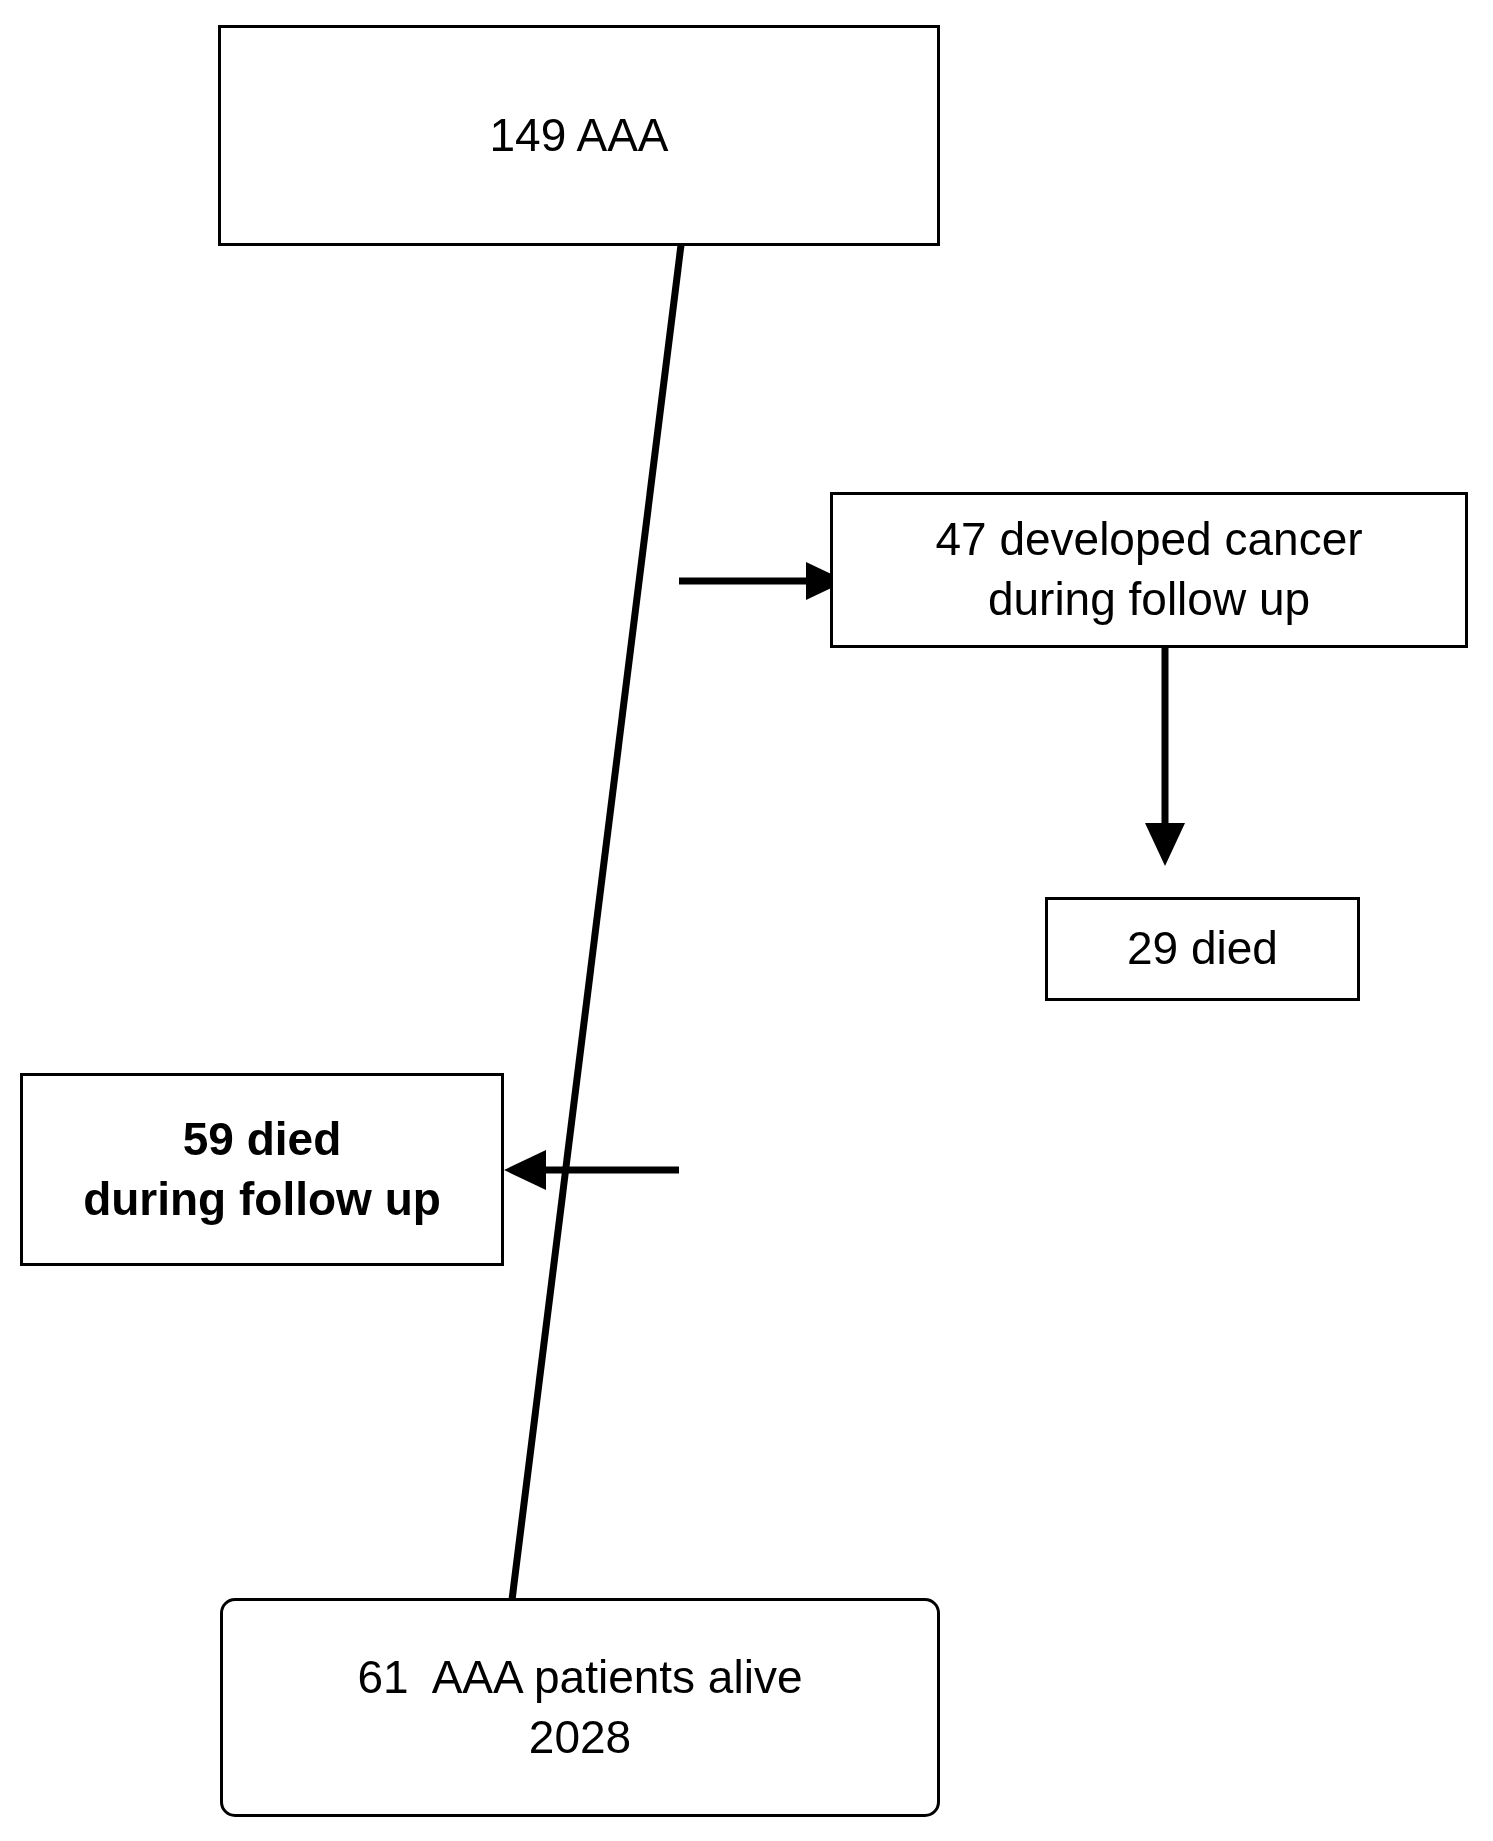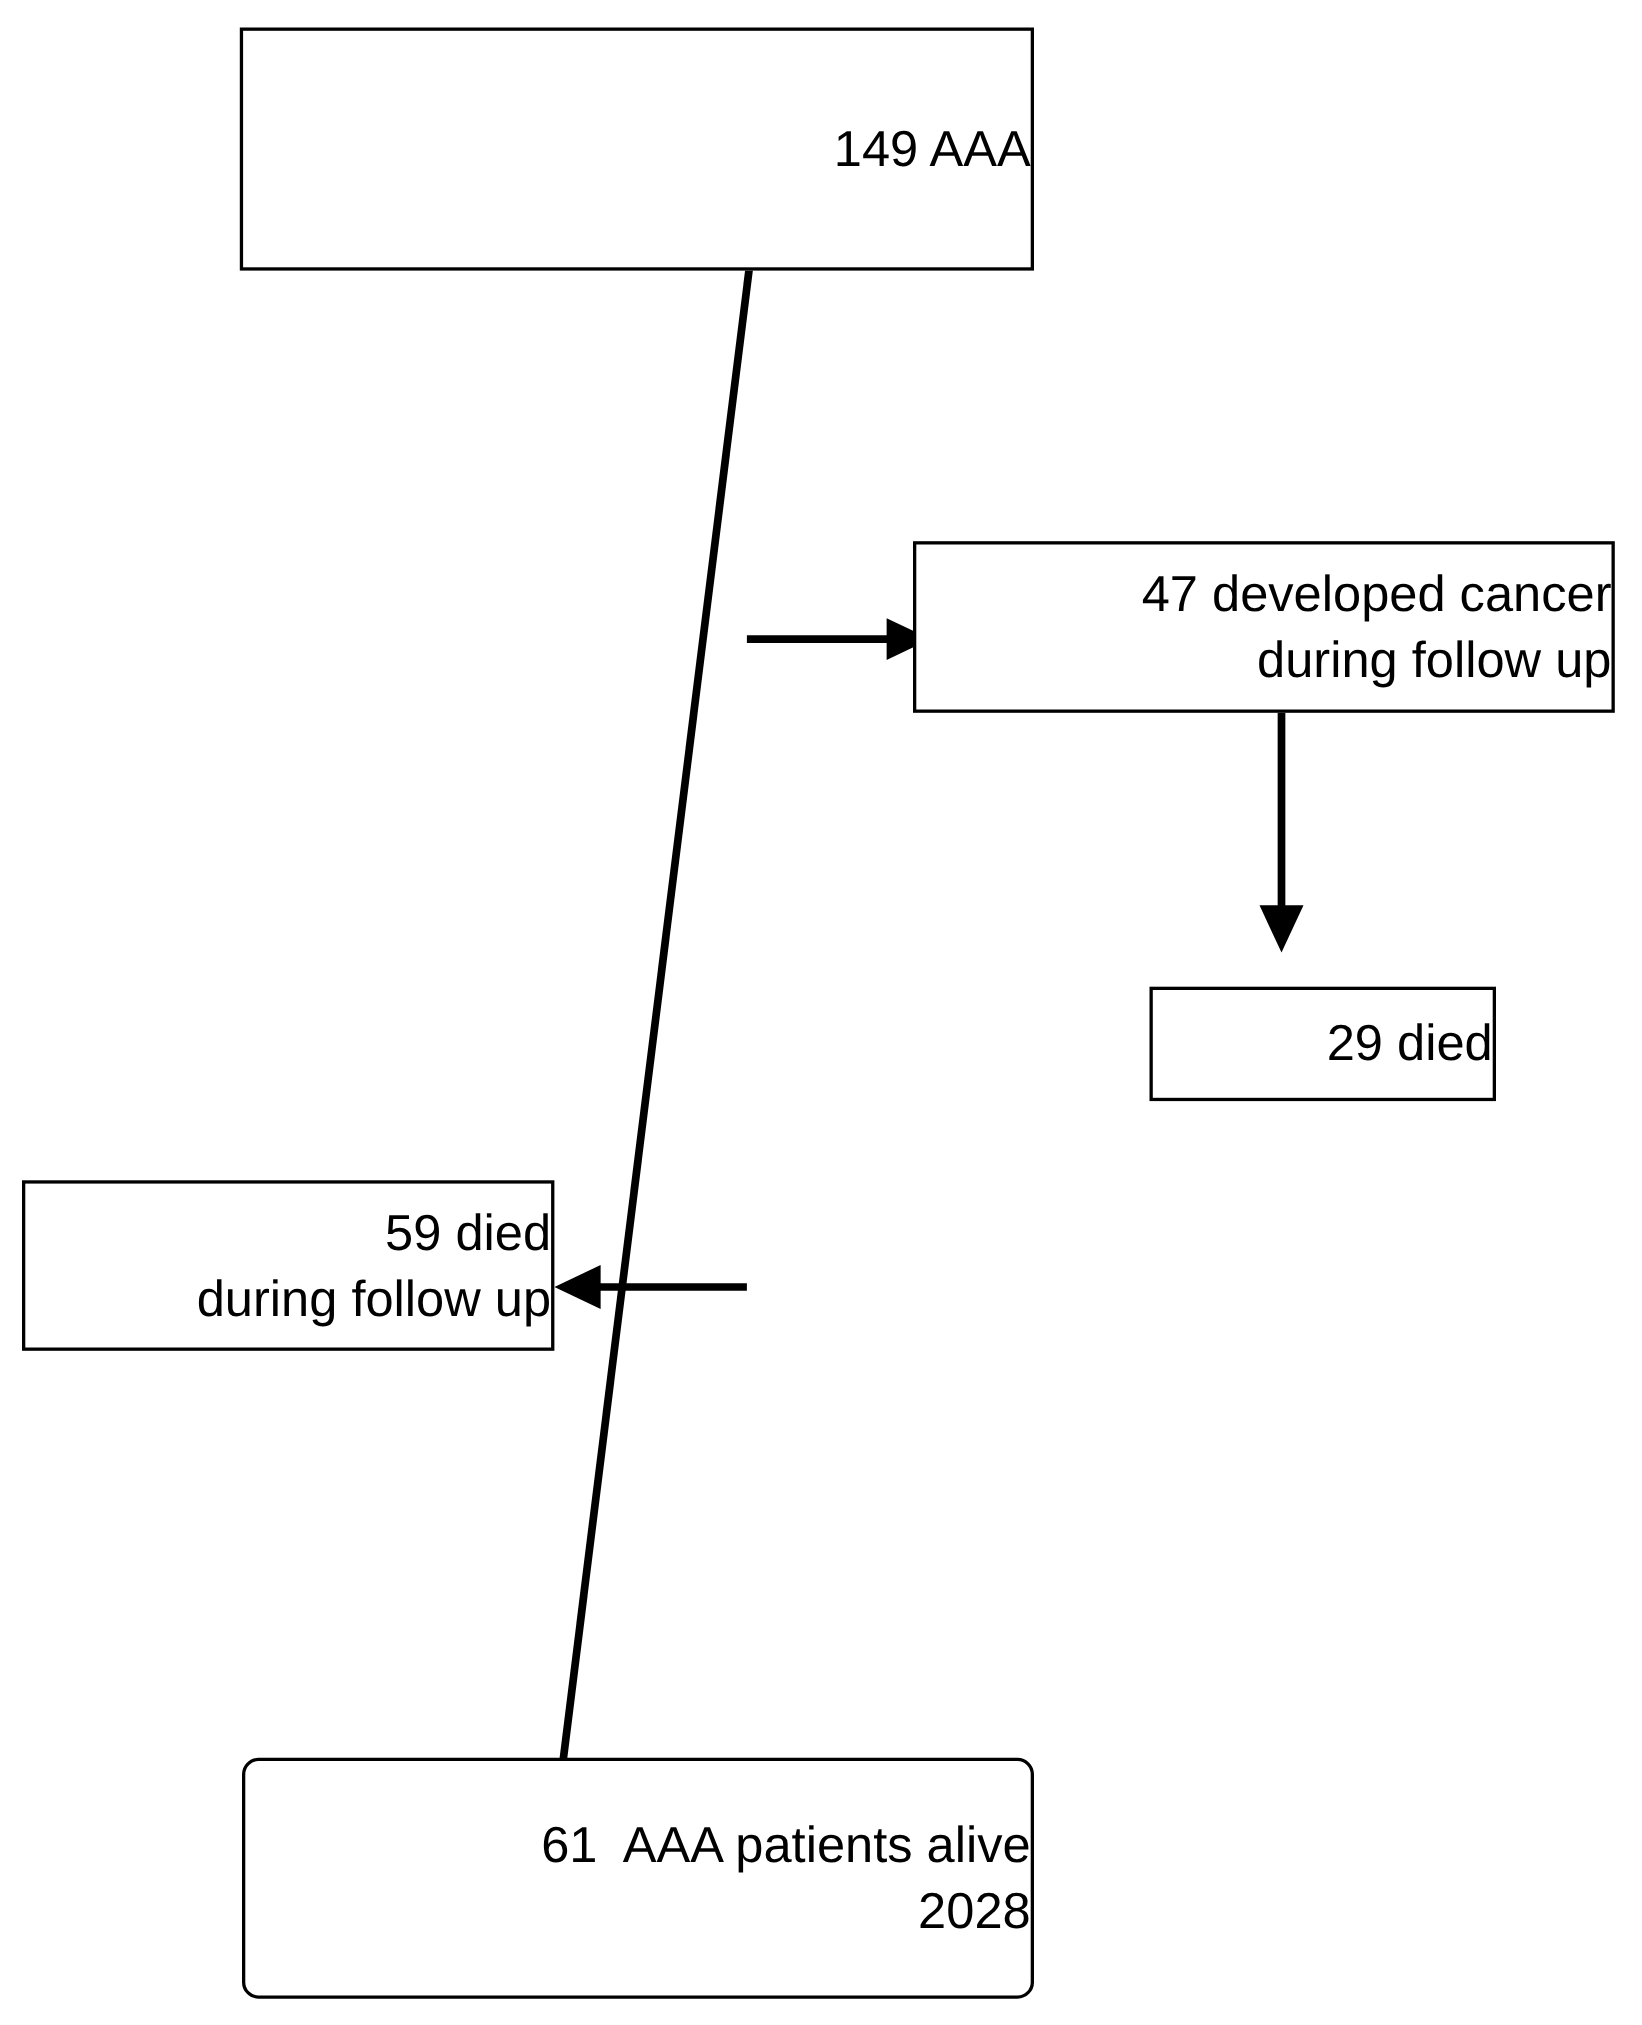--- a/index.html
+++ b/index.html
@@ -17,21 +17,21 @@
     background: #ffffff;
     overflow: hidden;
   }
   .flow-box {
     position: absolute;
     box-sizing: border-box;
     border: 3px solid #000000;
     background: #ffffff;
     display: flex;
     flex-direction: column;
-    align-items: flex-end;
+    align-items: center;
     justify-content: center;
     text-align: center;
     color: #000000;
     font-family: "Liberation Sans", sans-serif;
     font-size: 46px;
     line-height: 1.30;
     white-space: pre;
     z-index: 3;
   }
   .flow-box .line {
@@ -55,21 +55,22 @@
     left: 1005px;
     top: 897px;
     width: 315px;
     height: 104px;
     margin-left: 40px;
   }
   #box-died-fu {
     left: 20px;
     top: 1073px;
     width: 484px;
-    height: 155px;
+    height: 193px;
+    font-weight: bold;
   }
   #box-alive {
     left: 220px;
     top: 1598px;
     width: 720px;
     height: 219px;
     border-radius: 15px;
   }
   #connectors {
     position: absolute;

